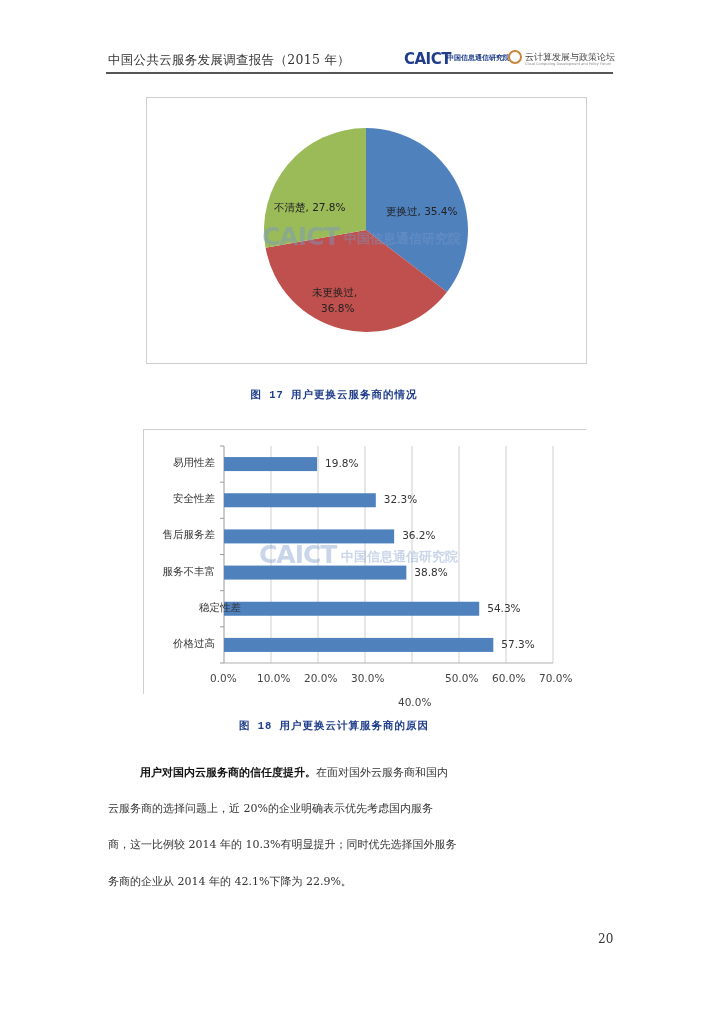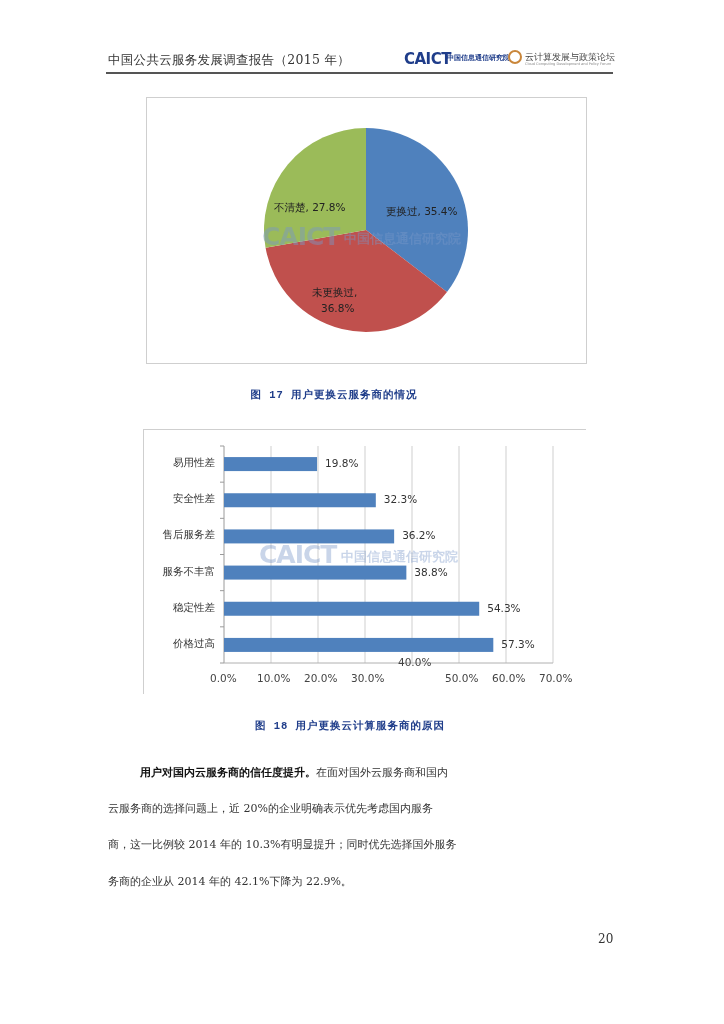--- a/index.html
+++ b/index.html
@@ -88,41 +88,41 @@
       <rect x="224" y="165.58333333333337" width="182.35999999999999" height="14" fill="#4F81BD"></rect>
       <rect x="224" y="201.75" width="255.21" height="14" fill="#4F81BD"></rect>
       <rect x="224" y="237.91666666666663" width="269.31" height="14" fill="#4F81BD"></rect>
     </g>
 </svg>
 <div id="bar-labels">
     <div class="abs tick-label" style="left: 210px; top: 672px;">0.0%</div>
     <div class="abs tick-label" style="left: 257px; top: 672px;">10.0%</div>
     <div class="abs tick-label" style="left: 304px; top: 672px;">20.0%</div>
     <div class="abs tick-label" style="left: 351px; top: 672px;">30.0%</div>
-    <div class="abs tick-label" style="left: 398px; top: 656px;">40.0%</div>
+    <div class="abs tick-label" style="left: 398px; top: 696px;">40.0%</div>
     <div class="abs tick-label" style="left: 445px; top: 672px;">50.0%</div>
     <div class="abs tick-label" style="left: 492px; top: 672px;">60.0%</div>
     <div class="abs tick-label" style="left: 539px; top: 672px;">70.0%</div>
     <div class="abs cat-label" style="left: 143px; top: 456.083px;">易用性差</div>
     <div class="abs val-label" style="left: 325.06px; top: 457.083px;">19.8%</div>
     <div class="abs cat-label" style="left: 143px; top: 492.25px; font-family: Liberation Serif, serif;">安全性差</div>
     <div class="abs val-label" style="left: 383.81px; top: 493.25px;">32.3%</div>
     <div class="abs cat-label" style="left: 143px; top: 528.417px;">售后服务差</div>
     <div class="abs val-label" style="left: 402.14px; top: 529.417px;">36.2%</div>
     <div class="abs cat-label" style="left: 143px; top: 564.583px;">服务不丰富</div>
     <div class="abs val-label" style="left: 414.36px; top: 565.583px;">38.8%</div>
-    <div class="abs cat-label" style="left: 143px; top: 600.75px;">稳定性差</div>
+    <div class="abs cat-label" style="left: 143px; top: 600.75px; padding-left: 26px;">稳定性差</div>
     <div class="abs val-label" style="left: 487.21px; top: 601.75px;">54.3%</div>
     <div class="abs cat-label" style="left: 143px; top: 636.917px;">价格过高</div>
     <div class="abs val-label" style="left: 501.31px; top: 637.917px;">57.3%</div>
   </div>
 <div class="abs watermark" style="left:259px;top:540px;font-size:25px;letter-spacing:-1px;color:rgba(120,150,200,0.4);">CAICT</div>
 <div class="abs watermark" style="left:341px;top:548px;font-size:13px;color:rgba(120,150,200,0.4);">中国信息通信研究院</div>
 
-<div class="abs caption" style="top:719px;padding-left:16px;">图 18 用户更换云计算服务商的原因</div>
+<div class="abs caption" style="top:719px;">图 18 用户更换云计算服务商的原因</div>
 
 <div class="abs body-text" style="top:755px;text-indent:32px;">
   <b>用户对国内云服务商的信任度提升。</b><span>在面对国外云服务商和国内</span>
 </div>
 <div class="abs body-text" style="top:791px;">云服务商的选择问题上，近 20%的企业明确表示优先考虑国内服务</div>
 <div class="abs body-text" style="top:827px;">商，这一比例较 2014 年的 10.3%有明显提升；同时优先选择国外服务</div>
 <div class="abs body-text" style="top:864px;">务商的企业从 2014 年的 42.1%下降为 22.9%。</div>
 
 <div class="abs pageno">20</div>
 

